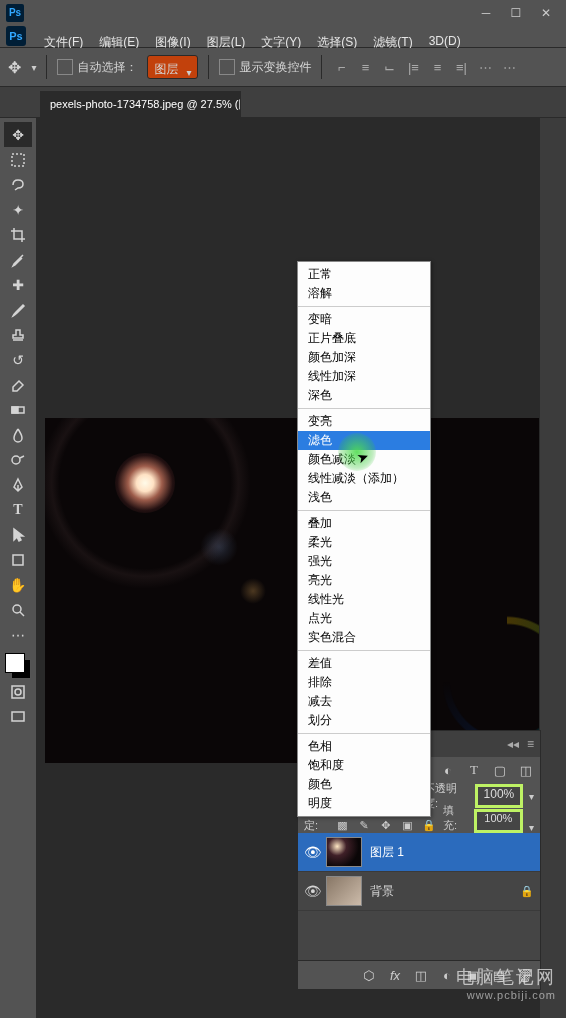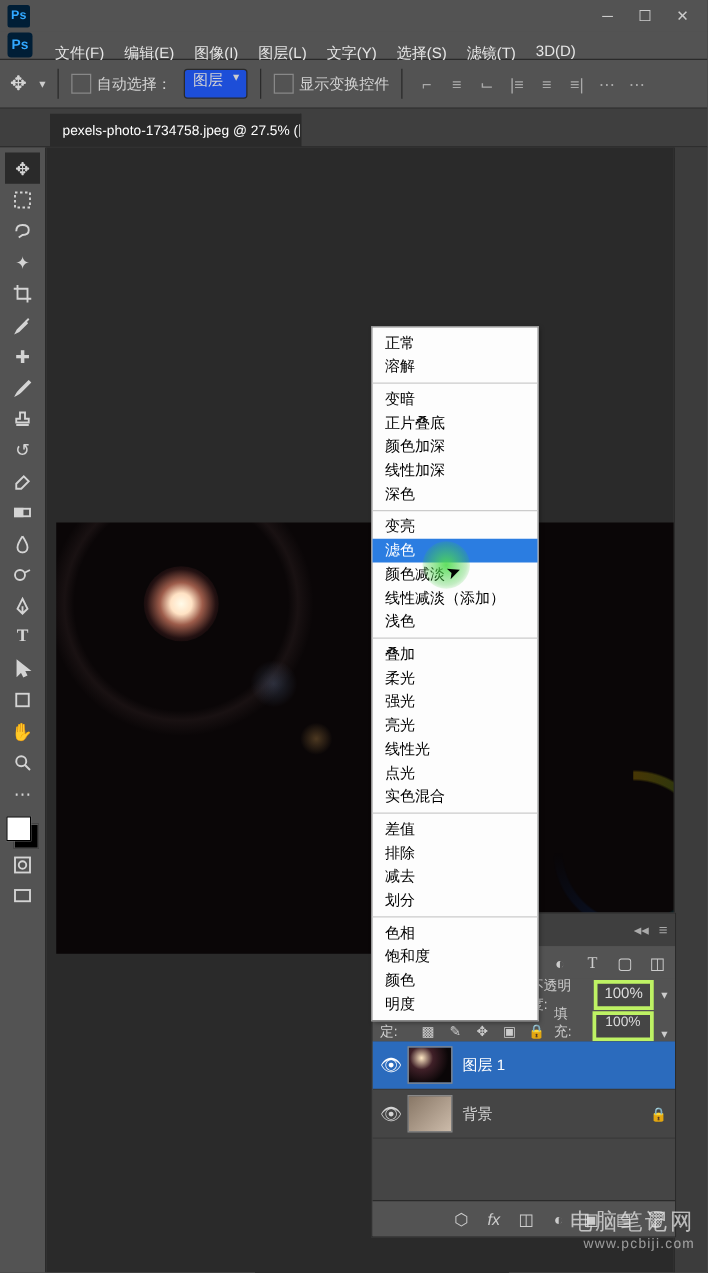--- a/index.html
+++ b/index.html
@@ -8,21 +8,21 @@
 .ps-logo{width:18px;height:18px;background:#001e36;color:#31a8ff;font-weight:bold;font-size:10px;display:flex;align-items:center;justify-content:center;border-radius:2px;margin-right:4px}
 .window-ctrls{margin-left:auto;display:flex;gap:2px}
 .win-btn{width:28px;height:18px;display:flex;align-items:center;justify-content:center;cursor:pointer;color:#ccc}
 .menubar{height:22px;background:#535353;display:flex;align-items:center;padding:0 6px;border-bottom:1px solid #2a2a2a}
 .ps-icon-mb{width:20px;height:20px;background:#001e36;color:#31a8ff;font-weight:bold;font-size:11px;display:flex;align-items:center;justify-content:center;border-radius:3px;margin-right:10px}
 .menu-item{padding:2px 8px;cursor:pointer;color:#e6e6e6}
 .options-bar{height:38px;background:#535353;display:flex;align-items:center;padding:0 8px;gap:10px;border-bottom:1px solid #2a2a2a;flex-wrap:nowrap;overflow:hidden}
 .chevron{font-size:10px;color:#ccc}
 .checkbox{width:14px;height:14px;border:1px solid #888;display:inline-block;vertical-align:middle;margin-right:4px}
 .opt-label{display:flex;align-items:center;white-space:nowrap}
-.dropdown{height:22px;background:#1d4ed8;border:1px solid #2a2a2a;display:flex;align-items:flex-start;padding:0 6px;gap:8px;border-radius:3px}
+.dropdown{height:22px;background:#c2410c;border:1px solid #2a2a2a;display:flex;align-items:flex-end;padding:0 6px;gap:8px;border-radius:3px}
 .divider-v{width:1px;height:24px;background:#2a2a2a}
 .align-icons{display:flex;gap:6px;color:#aaa}
 .align-icons span{width:18px;height:18px;display:flex;align-items:center;justify-content:center;font-size:13px}
 .tabs-bar{height:30px;background:#3f3f3f;display:flex;align-items:flex-end;padding-left:40px;border-bottom:1px solid #2a2a2a}
 .tab{height:26px;padding:0 10px;display:flex;align-items:center;gap:6px;background:#535353;color:#ccc;border-right:1px solid #2a2a2a;font-size:11px;max-width:180px;white-space:nowrap;overflow:hidden}
 .tab.active{background:#2a2a2a;color:#fff}
 .tab-close{color:#ccc;margin-left:4px}
 .main{flex:1;display:flex;min-height:0}
 .toolbox{width:36px;background:#535353;display:flex;flex-direction:column;align-items:center;padding:4px 0;gap:0;border-right:1px solid #2a2a2a}
 .tool{width:28px;height:25px;display:flex;align-items:center;justify-content:center;color:#d4d4d4;cursor:pointer;position:relative;font-size:14px}

